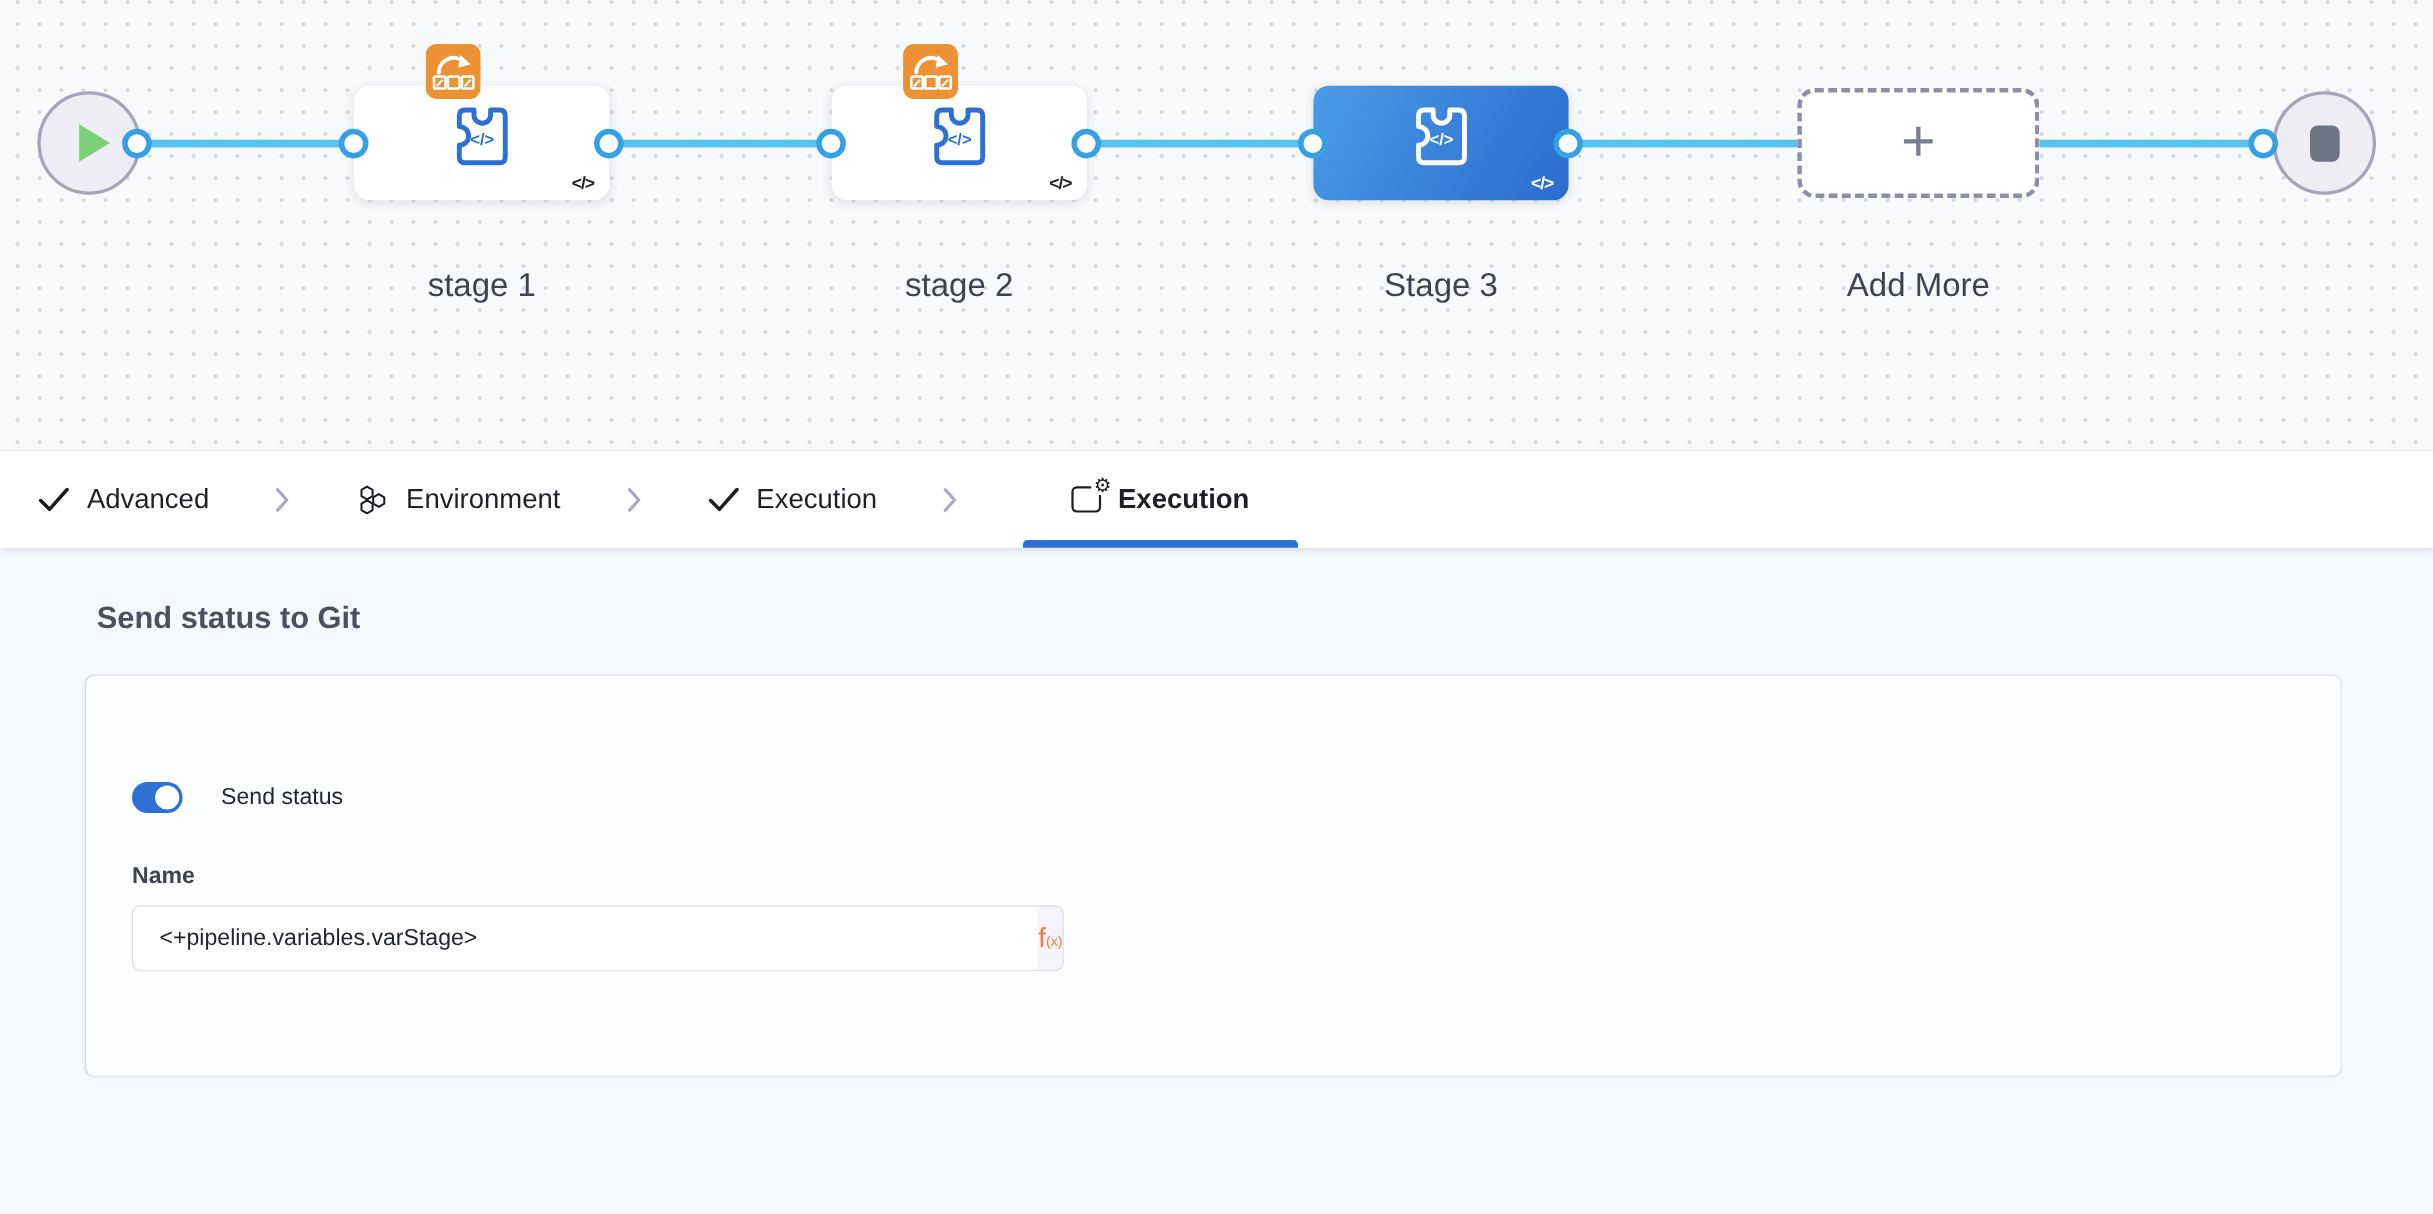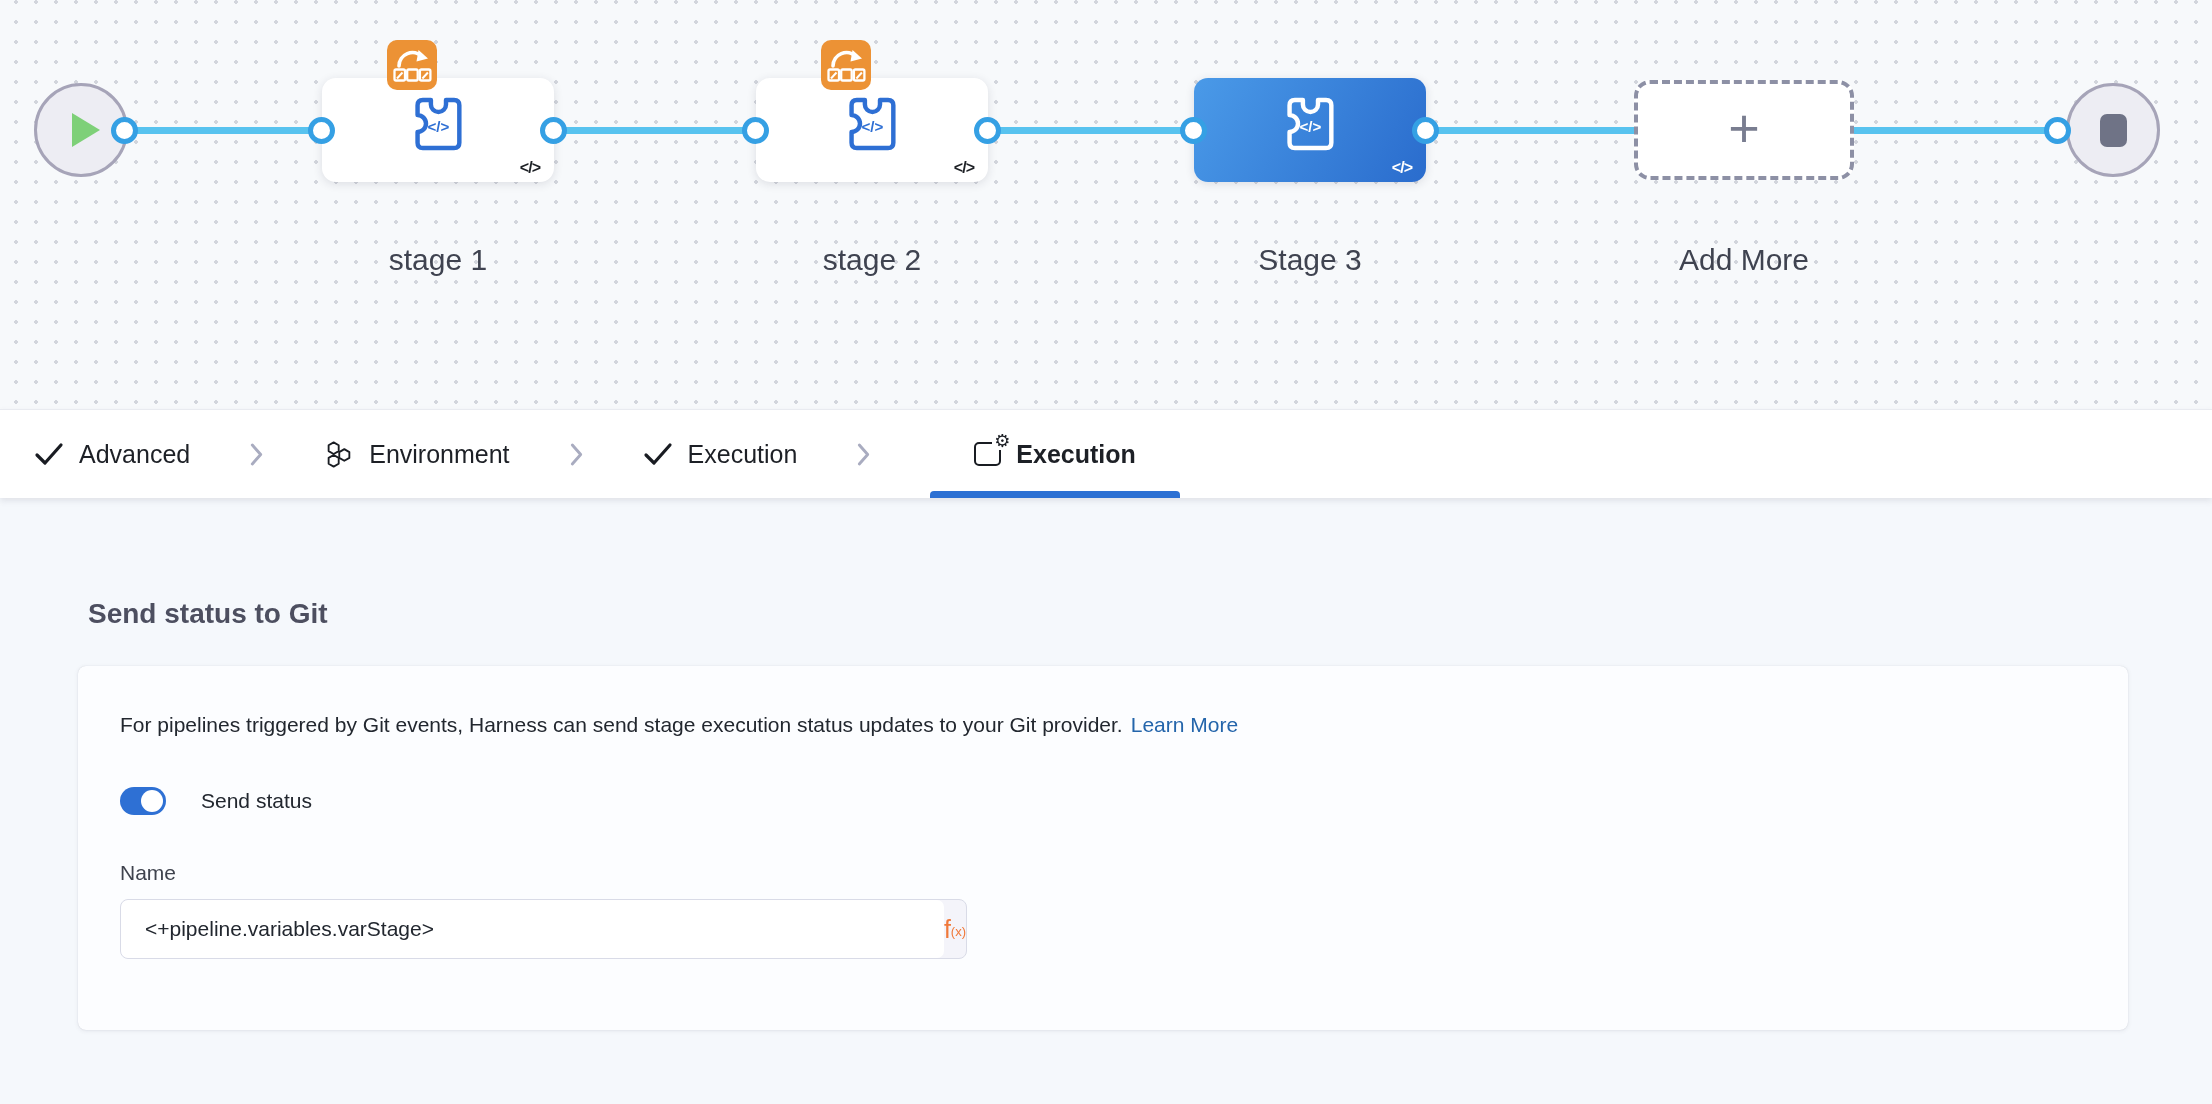--- a/index.html
+++ b/index.html
@@ -44,31 +44,31 @@
   .tab.active { font-weight:700; padding:0 44px; }
   .tab-underline { position:absolute; left:0; right:0; bottom:0; height:7px;
     background:#2c70d3; border-radius:4px 4px 0 0; }
   .tab-sep { margin:0 60px; display:flex; align-items:center; }
   .adv-icon { width:27px; height:24px; border:2.5px solid #191c22; border-radius:5px; position:relative; }
   .adv-gear { position:absolute; top:-12px; right:-11px; font-size:18px; line-height:1;
     color:#191c22; background:#ffffff; padding-left:2px; }
 
   
   .main { position:absolute; left:0; top:498px; width:2212px; height:606px; background:#f5f8fc; }
-  .panel-heading { margin:100px 0 0 88px; font-size:28px; font-weight:700; color:#4d4f60; }
+  .panel-heading { margin:48px 0 0 88px; font-size:28px; font-weight:700; color:#4d4f60; }
   .card { margin:36px 84px 0 78px; height:364px; border-radius:8px; background:#fcfdff;
     box-shadow:0 0 1px rgba(40,41,61,.18), 0 1px 4px rgba(96,97,112,.12);
     padding:47px 0 0 42px; }
   .card-desc { font-size:21px; color:#22272f; }
   .learn-more { color:#2465ab; margin-left:8px; cursor:pointer; }
   .toggle-row { margin-top:50px; display:flex; align-items:center; gap:35px; }
   .toggle { position:relative; width:46px; height:28px; border-radius:14px; background:#2e70d4; cursor:pointer; }
   .toggle-knob { position:absolute; top:3px; right:3px; width:22px; height:22px; border-radius:50%; background:#ffffff; }
   .toggle-label { font-size:21px; color:#22272f; }
-  .name-label { margin-top:46px; font-size:21px; color:#3f434e; }
+  .name-label { margin-top:46px; font-size:21px; color:#3f434e;font-weight:bold; }
   .input-wrap { margin-top:14px; width:847px; height:60px; border:1px solid #d9dbe7; border-radius:8px;
     background:#f4f4fa; display:flex; overflow:hidden; }
   .name-input { width:930px; height:100%; border:none; outline:none; background:#ffffff;
     border-radius:7px; font-size:21px; color:#22272f; padding:0 24px;
     font-family:"Liberation Sans","DejaVu Sans",sans-serif; }
   .fx-btn { flex:1; display:flex; align-items:center; justify-content:center; cursor:pointer;
     color:#f0793a; font-size:25px; }
   .fx-btn sub { font-size:13px; position:relative; bottom:-2px; }
 </style>
 </head>
@@ -203,23 +203,20 @@
     </span>
     <span>Execution</span>
     <span class="tab-underline"></span>
   </div>
 </div>
 
 <div class="main">
   <div class="panel-heading">Send status to Git</div>
 
   <div class="card">
-    <div class="card-desc">
-      <span>For pipelines triggered by Git events, Harness can send stage execution status updates to your Git provider.</span><span class="learn-more">Learn More</span>
-    </div>
 
     <div class="toggle-row">
       <div class="toggle">
         <div class="toggle-knob"></div>
       </div>
       <span class="toggle-label">Send status</span>
     </div>
 
     <div class="name-label">Name</div>
 

